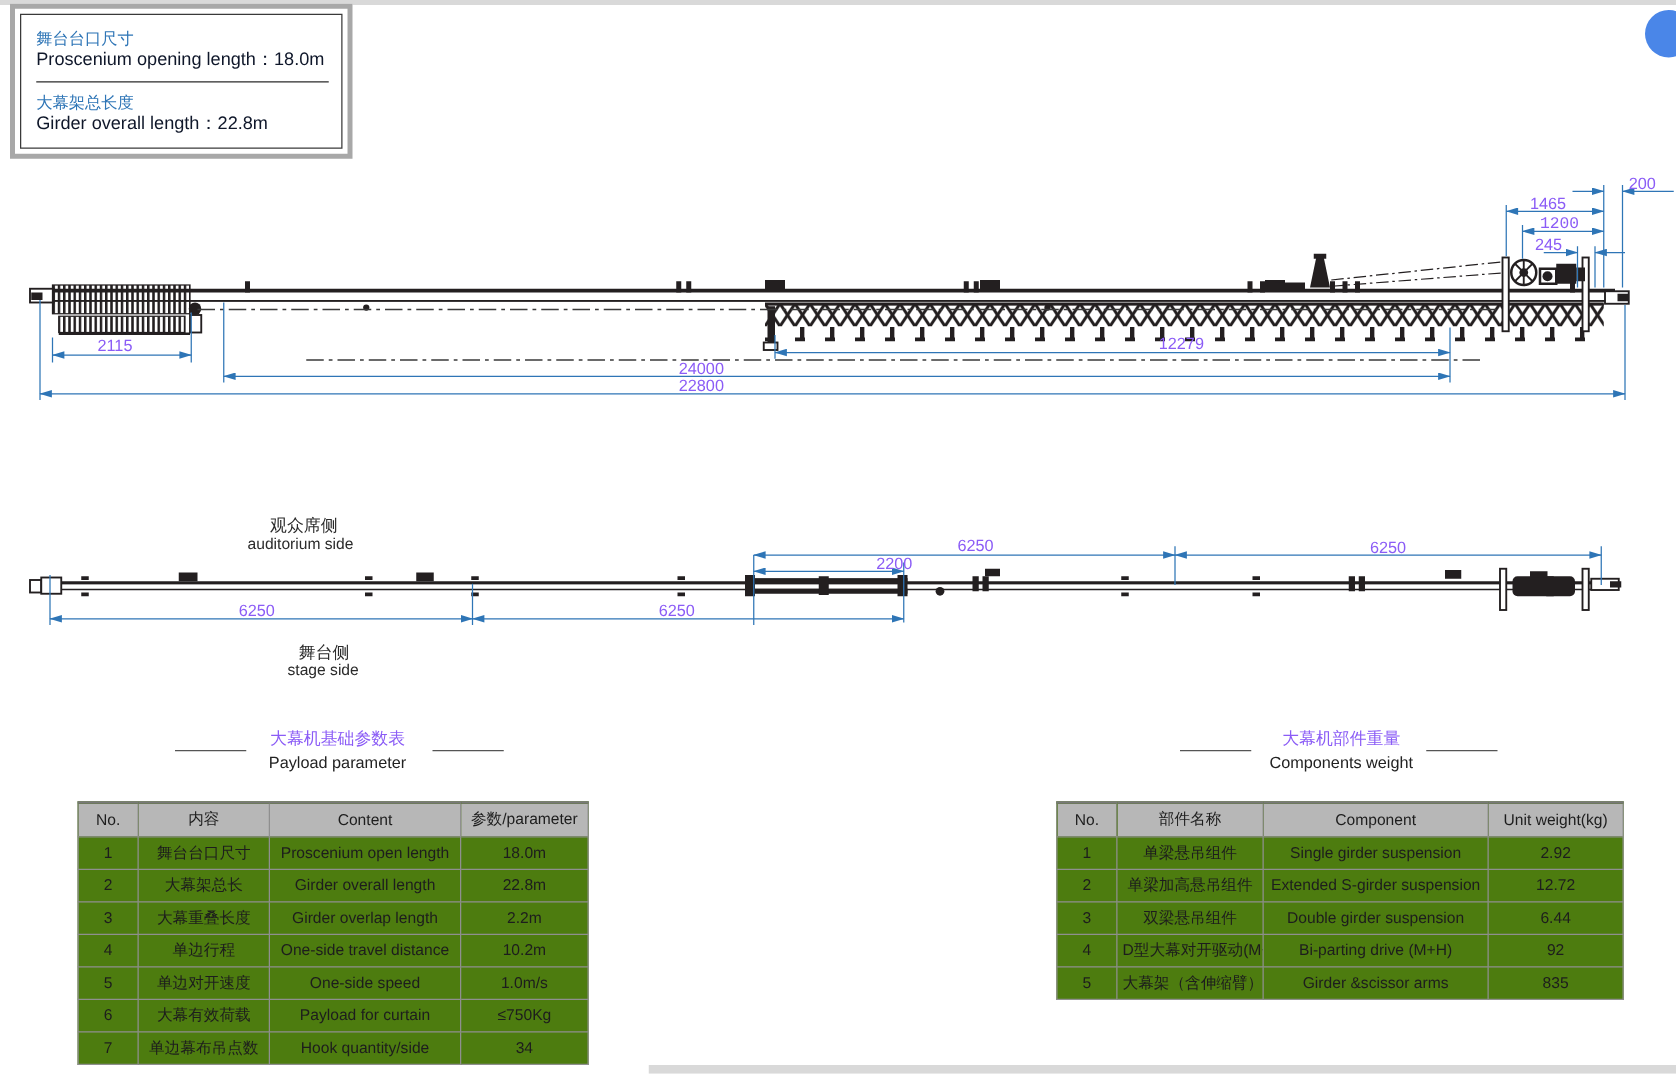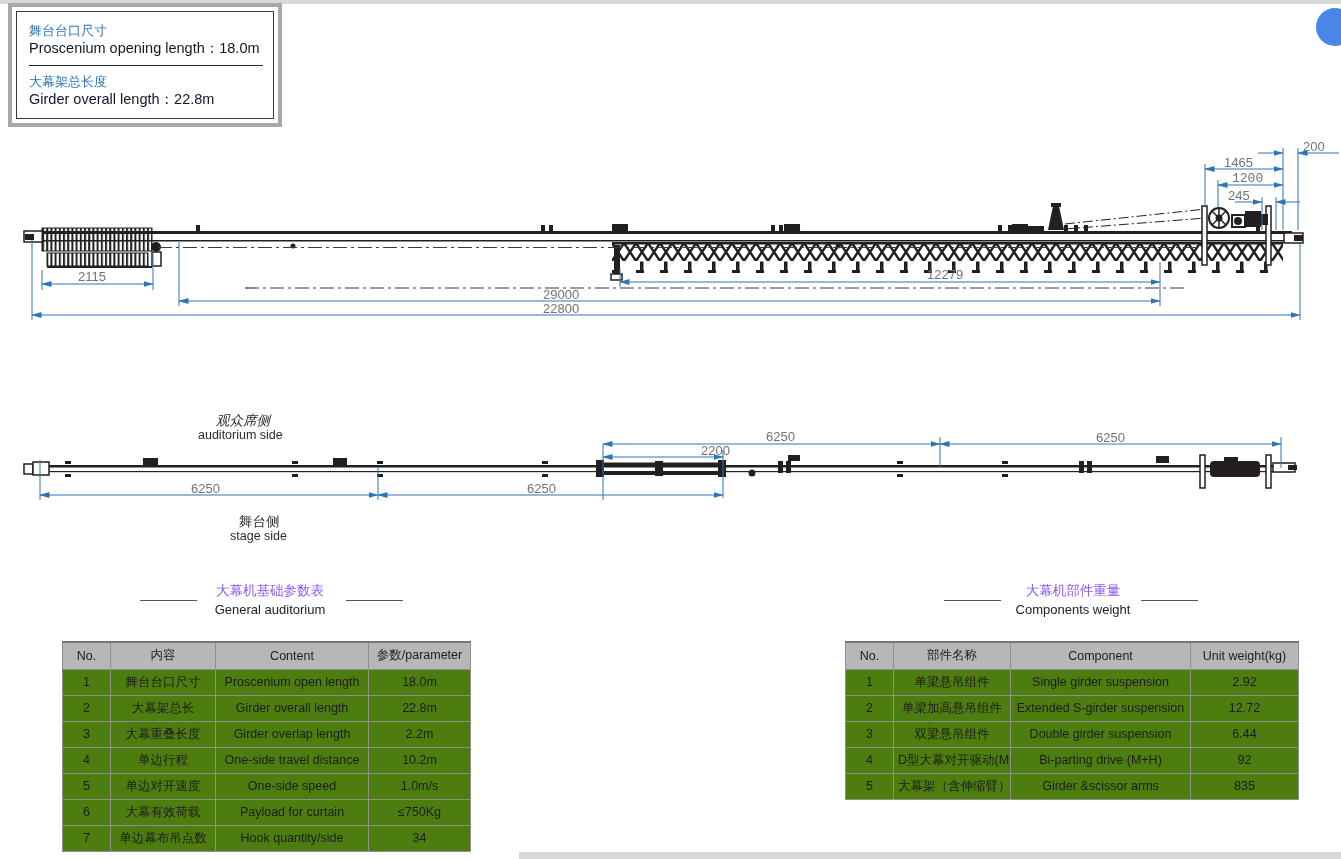--- a/index.html
+++ b/index.html
@@ -20,21 +20,21 @@
   .infobox-outer { left:8px; top:3px; width:274px; height:124px; border:4px solid #a8a8a8; background:#fff; }
   .infobox-inner { position:absolute; left:4px; top:4px; right:4px; bottom:4px; border:1.5px solid #3a3a3a; padding:10px 10px 6px 12px; }
   .infobox-inner .cn { color:#2E75B6; font-size:13px; line-height:17px; }
   .infobox-inner .en { color:#0f172a; font-size:14.5px; line-height:19px; }
   .infobox-divider { border-top:1.5px solid #2b2b2b; margin:7px 0 7px 0; }
 
   
   svg.sheet { position:absolute; left:0; top:0; width:1341px; height:859px; }
 
   .dim {
-    position:absolute; color:#737373; font-size:13px; line-height:13px;
+    position:absolute; color:#8b5cf6; font-size:13px; line-height:13px;
     white-space:nowrap;
   }
   .lbl-cn { position:absolute; color:#2b2b2b; font-size:13.5px; white-space:nowrap; }
   .lbl-en { position:absolute; color:#2b2b2b; font-size:12.5px; white-space:nowrap; }
 
   
   .sec-title { position:absolute; text-align:center; }
   .sec-title .cn { font-size:13.5px; color:#8b5cf6; display:block; }
   .sec-title .en { font-size:13px; color:#222; display:block; margin-top:2px; }
   .rule { position:absolute; height:0; border-top:1.5px solid #555; width:57px; }
@@ -258,37 +258,37 @@
     <line x1="378" y1="495" x2="723" y2="495" marker-start="url(#as)" marker-end="url(#ae)"></line>
   </g>
 </svg>
 
 <span class="dim" style="left:1303px; top:140px;">200</span>
 <span class="dim" style="left:1224px; top:156px;">1465</span>
 <span class="dim" style="left:1232px; top:172px;font-family:Liberation Mono, monospace;">1200</span>
 <span class="dim" style="left:1228px; top:189px;">245</span>
 <span class="dim" style="left:78px; top:270px;">2115</span>
 <span class="dim" style="left:927px; top:268px;">12279</span>
-<span class="dim" style="left:543px; top:288px;">29000</span>
+<span class="dim" style="left:543px; top:288px;">24000</span>
 <span class="dim" style="left:543px; top:302px;">22800</span>
 
-<span class="lbl-cn" style="left:216px; top:412px;font-style:italic;">观众席侧</span>
+<span class="lbl-cn" style="left:216px; top:412px;">观众席侧</span>
 <span class="lbl-en" style="left:198px; top:428px;">auditorium side</span>
 <span class="lbl-cn" style="left:239px; top:513px;">舞台侧</span>
 <span class="lbl-en" style="left:230px; top:529px;">stage side</span>
 
 <span class="dim" style="left:766px; top:430px;">6250</span>
 <span class="dim" style="left:1096px; top:431px;">6250</span>
 <span class="dim" style="left:701px; top:444px;">2200</span>
 <span class="dim" style="left:191px; top:482px;">6250</span>
 <span class="dim" style="left:527px; top:482px;">6250</span>
 
 <div class="sec-title" style="left:170px; top:582px; width:200px;">
   <span class="cn">大幕机基础参数表</span>
-  <span class="en">General auditorium</span>
+  <span class="en">Payload parameter</span>
 </div>
 <div class="rule" style="left:140px; top:600px;"></div>
 <div class="rule" style="left:346px; top:600px;"></div>
 
 <div class="sec-title" style="left:973px; top:582px; width:200px;">
   <span class="cn">大幕机部件重量</span>
   <span class="en">Components weight</span>
 </div>
 <div class="rule" style="left:944px; top:600px;"></div>
 <div class="rule" style="left:1141px; top:600px;"></div>

